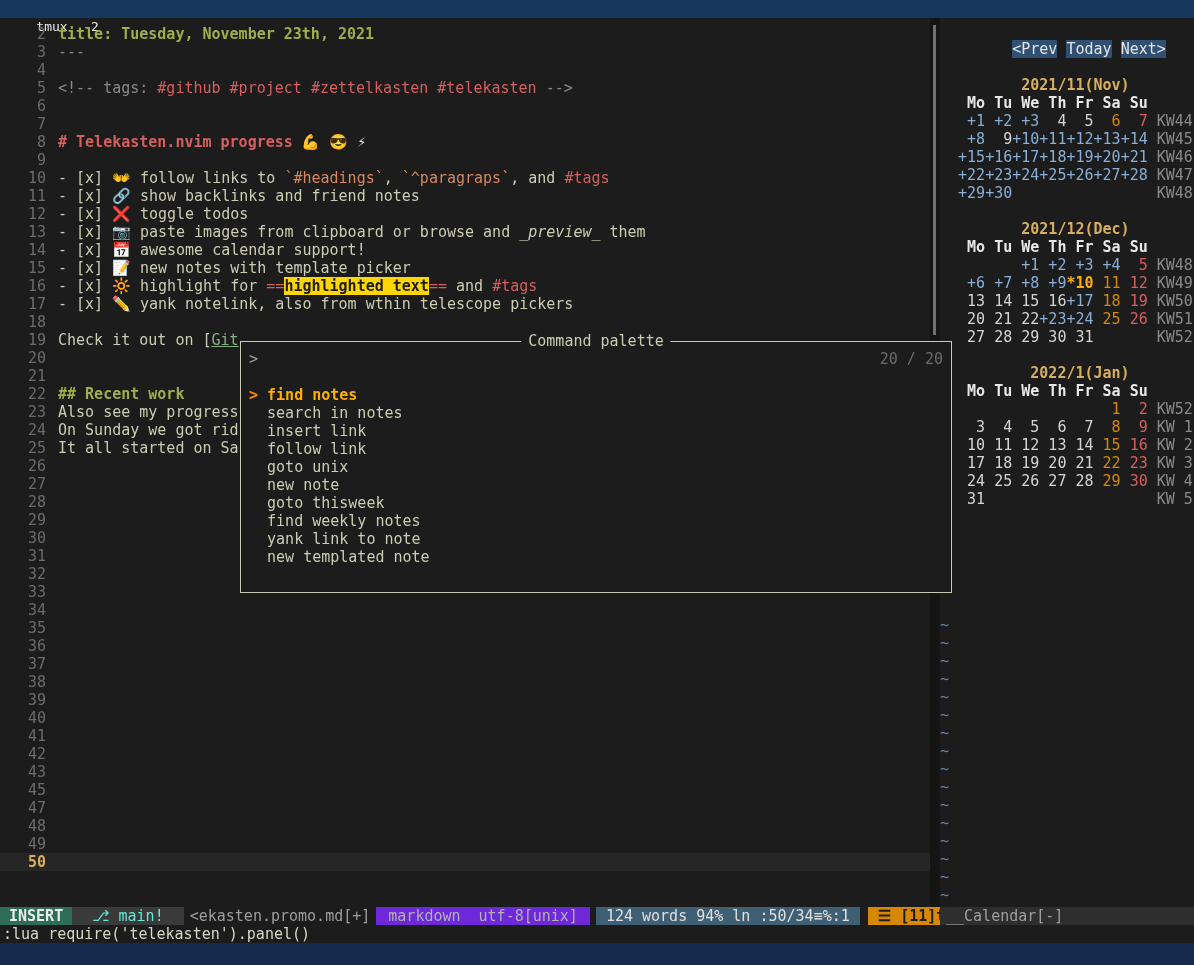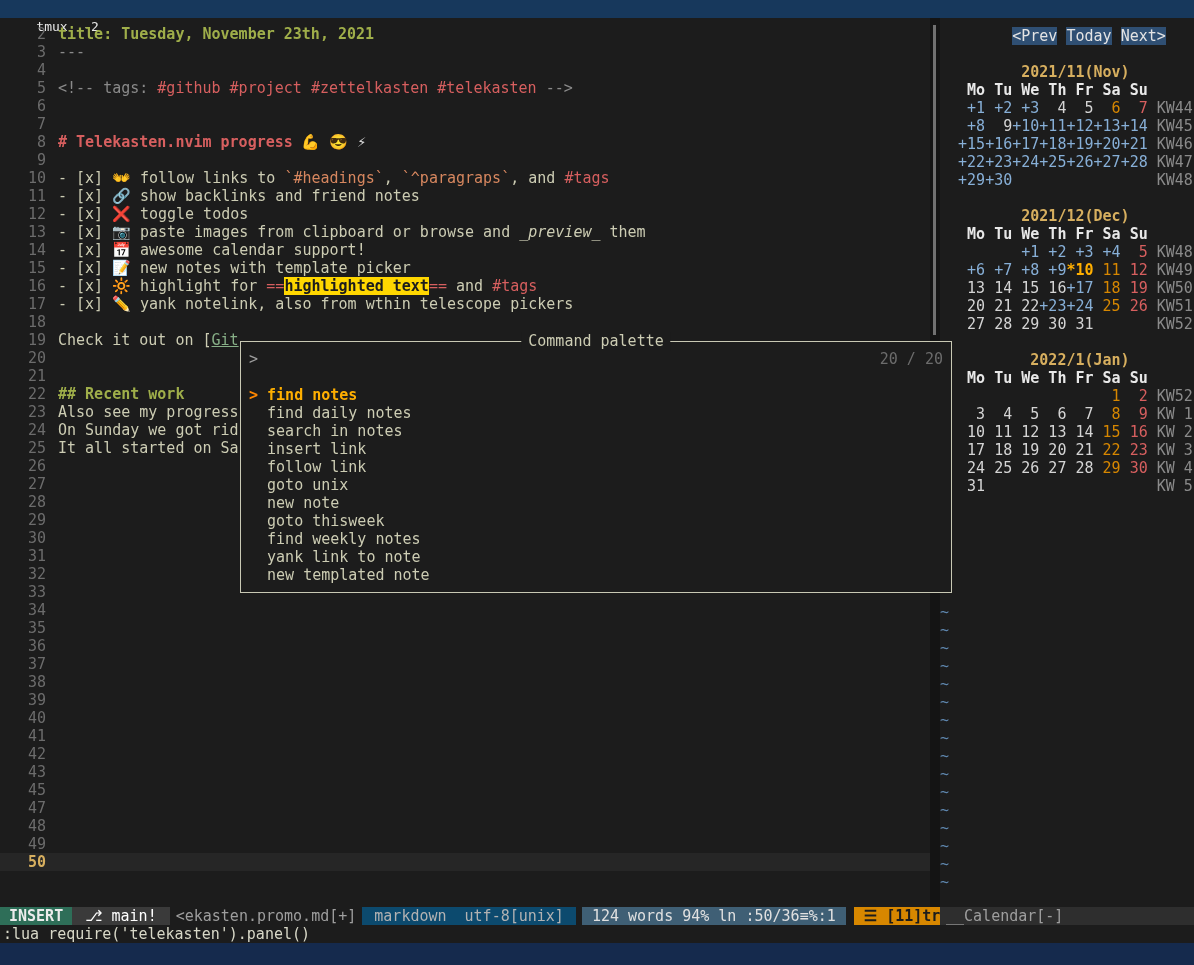--- a/index.html
+++ b/index.html
@@ -27,21 +27,21 @@
   .seg-code{color:#d7875f}
   .seg-italic{color:#ccccb3;font-style:italic}
   .seg-link{color:#87af87;text-decoration:underline}
   .seg-heq{color:#d75f5f}
   .seg-hl{background:#ffd700;color:#1c1c1c;font-weight:bold}
   .seg-emoji{color:#e0e0e0}
   
   .vsep{position:absolute;left:930px;top:18px;width:10px;height:889px;background:#141414}
   .vthumb{position:absolute;left:3px;top:7px;width:3px;height:310px;background:#707070}
   
-  .calwin{position:absolute;left:940px;top:18px;width:254px;height:889px;padding-top:9px;overflow:hidden}
+  .calwin{position:absolute;left:940px;top:18px;width:254px;height:889px;padding-top:22px;overflow:hidden}
   .cal-row{height:18px;line-height:18px;white-space:pre}
   .seg-mt{color:#d7af5f;font-weight:bold}
   .seg-dh{color:#e8e8e8;font-weight:bold}
   .seg-dn{color:#87afd7}
   .seg-dw{color:#d4d4d4}
   .seg-sa{color:#d78700}
   .seg-su{color:#d75f5f}
   .seg-td{color:#ffaf00;font-weight:bold}
   .seg-kw{color:#8a8a8a}
   .seg-tilde{color:#5f87af}
@@ -56,24 +56,24 @@
   .prompt-count{margin-left:auto;color:#6c6c6c}
   .result-list{margin-top:18px;padding:0 8px}
   .pal-item{height:18px;line-height:18px;white-space:pre;color:#ccccb3}
   .pal-item.selected{color:#ffaf00;font-weight:bold}
   .pal-item .pal-caret{color:#ff8700}
   
   .statusline{position:absolute;left:0;top:907px;width:1194px;height:24px;line-height:18px;
               display:flex;background:#1c1c1c;white-space:pre;font-size:15px}
   .sl-left{display:flex;flex:0 0 940px;width:940px;padding-right:10px}
   .sl-mode{background:#2e6e58;color:#ececec;font-weight:bold;padding:0 9px}
-  .sl-branch{background:#3a3a3a;color:#ffffff;padding:0 13px}
+  .sl-branch{background:#3a3a3a;color:#5eead4;padding:0 20px}
   .sl-file{color:#9e9e9e;padding:0 6px}
   .sl-right{margin-left:auto;display:flex}
-  .sl-ft{background:#0c4a6e;color:#b2b2b2;padding:0 12px}
+  .sl-ft{background:#6d28d9;color:#b2b2b2;padding:0 12px}
   .sl-gap2{display:inline-block;width:18px}
   .sl-stats{background:#3f5f75;color:#e0e0e0;padding:0 10px;margin-left:6px}
   .sl-buf{background:#d78700;color:#1c1c1c;font-weight:bold;padding:0 10px;margin-left:8px}
   .sl-cal{flex:0 0 254px;background:#2e2e2e;color:#9e9e9e;padding-left:6px}
   
   .cmdline{position:absolute;left:0;top:925px;width:1194px;height:18px;line-height:18px;
            color:#d8d8c8;padding-left:3px;white-space:pre;background:#1c1c1c}
   .bottombar{position:absolute;left:0;top:943px;width:1194px;height:22px;background:#152a4d;
              color:#d8dcc8;line-height:22px;white-space:pre}
 </style>
@@ -196,41 +196,40 @@
   </div>
 
   <div class="palette">
     <span class="palette-title">Command palette</span>
     <div class="prompt-row">
       <span class="prompt-caret">&gt;</span>
       <span class="prompt-count">20 / 20</span>
     </div>
     <div class="result-list">
         <div class="pal-item selected"><span class="pal-caret">&gt; </span><span>find notes</span></div>
-        <div class="pal-item"><span class="pal-caret">  </span><span>find daily notes</span></div>
         <div class="pal-item"><span class="pal-caret">  </span><span>search in notes</span></div>
         <div class="pal-item"><span class="pal-caret">  </span><span>insert link</span></div>
         <div class="pal-item"><span class="pal-caret">  </span><span>follow link</span></div>
         <div class="pal-item"><span class="pal-caret">  </span><span>goto unix</span></div>
         <div class="pal-item"><span class="pal-caret">  </span><span>new note</span></div>
         <div class="pal-item"><span class="pal-caret">  </span><span>goto thisweek</span></div>
         <div class="pal-item"><span class="pal-caret">  </span><span>find weekly notes</span></div>
         <div class="pal-item"><span class="pal-caret">  </span><span>yank link to note</span></div>
         <div class="pal-item"><span class="pal-caret">  </span><span>new templated note</span></div>
       </div>
   </div>
 
   <div class="statusline">
     <div class="sl-left">
       <span class="sl-mode">INSERT</span>
       <span class="sl-branch">⎇ main!</span>
       <span class="sl-file">&lt;ekasten.promo.md[+]</span>
       <span class="sl-right">
         <span class="sl-ft"><span>markdown</span><span class="sl-gap2"></span><span>utf-8[unix]</span></span>
-        <span class="sl-stats">124 words 94% ln :50/36≡%:1</span>
+        <span class="sl-stats">124 words 94% ln :50/34≡%:1</span>
         <span class="sl-buf">☰ [11]tra…</span>
       </span>
     </div>
     <div class="sl-cal">__Calendar[-]</div>
   </div>
 
   <div class="cmdline">:lua require('telekasten').panel()</div>
 
   <div class="bottombar">
     

